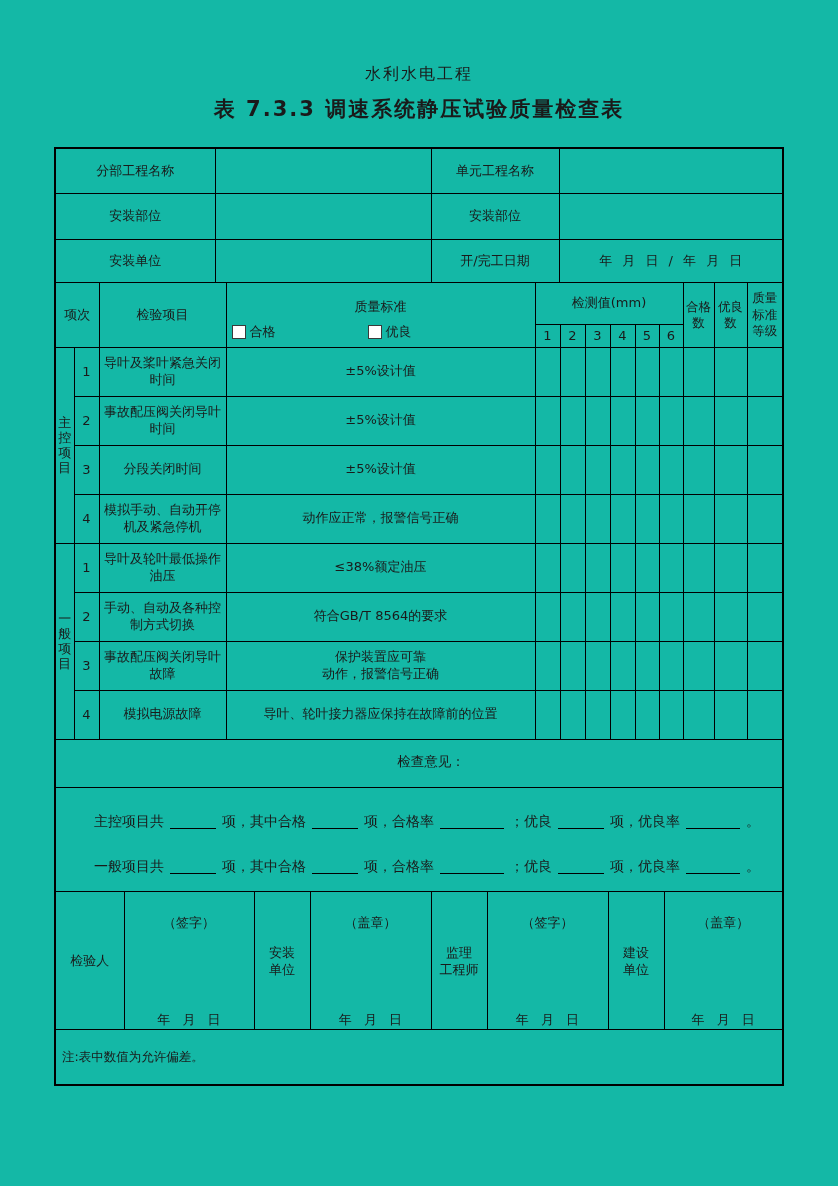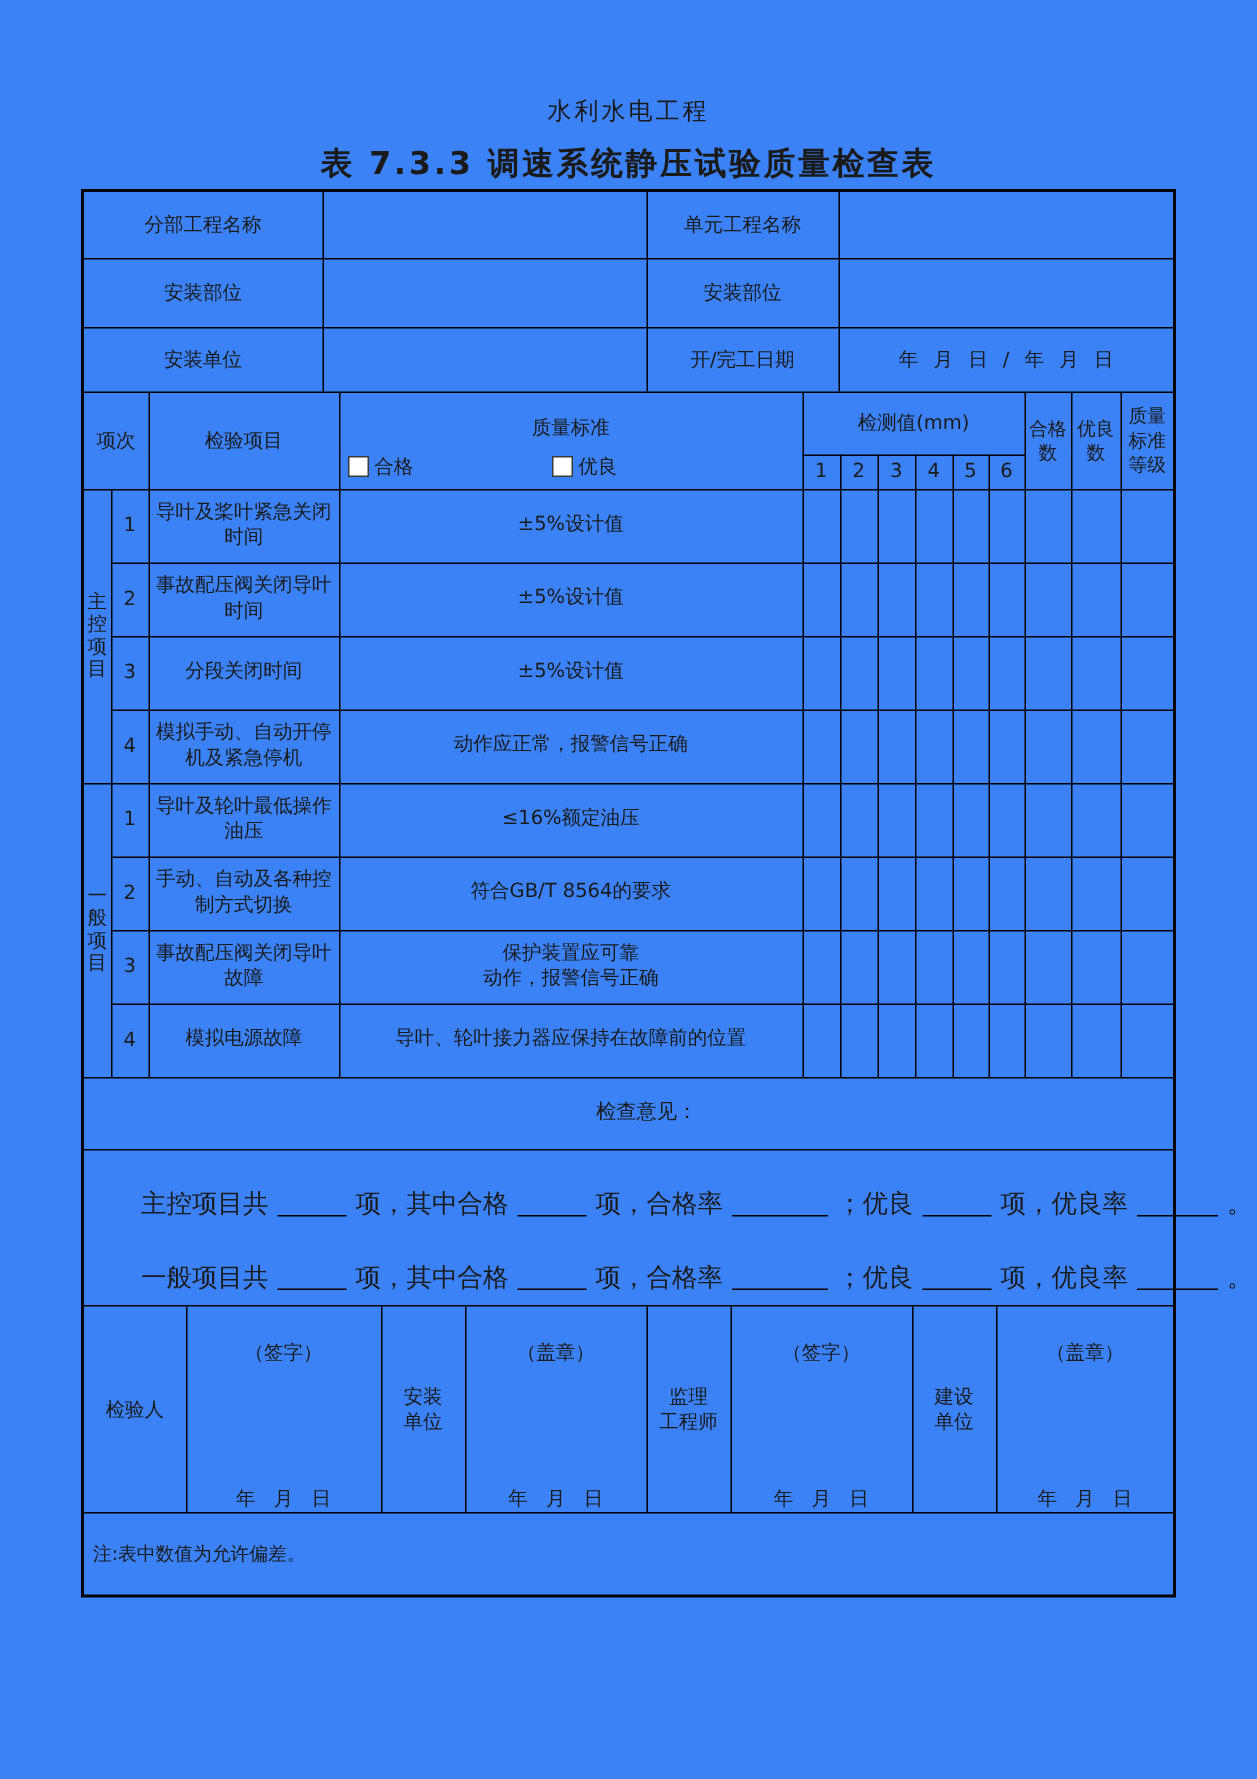--- a/index.html
+++ b/index.html
@@ -2,55 +2,55 @@
 <html><head>
 <meta charset="utf-8">
 <style>
   html,body{margin:0;padding:0;background:#ffffff;}
   body{
     width:838px;height:1186px;
     font-family:"DejaVu Sans",sans-serif;
     color:#1a1a1a;
     -webkit-font-smoothing:antialiased;
   }
-  .sheet{position:relative;width:838px;height:1186px;background:#3b82f6;overflow:hidden;}
+  .sheet{position:relative;width:838px;height:1186px;background:#14b8a6;overflow:hidden;}
 
   .subtitle{padding-top:62px;text-align:center;font-size:16px;line-height:24px;letter-spacing:2px;}
   .title{margin-top:8px;text-align:center;font-size:21px;font-weight:bold;line-height:30px;letter-spacing:2px;}
 
   .meta-row{
     width:726px;margin:20px auto 0;height:24px;
     display:flex;justify-content:space-between;align-items:flex-end;
     font-size:14px;box-sizing:border-box;padding-left:38px;
   }
   .blank{display:inline-block;border-bottom:1px solid #000;height:16px;vertical-align:-3px;}
   .no-blank{width:106px;margin-left:6px;}
   .date-blank{width:133px;margin-left:4px;text-align:left;box-sizing:border-box;padding-left:46px;word-spacing:9px;font-size:14px;height:20px;}
 
-  .form{width:726px;margin:2px auto 0;border:2px solid #000;}
+  .form{width:726px;margin:23px auto 0;border:2px solid #000;}
   table{border-collapse:collapse;border-style:hidden;table-layout:fixed;width:726px;}
   td{border:1px solid #000;text-align:center;vertical-align:middle;font-size:13px;padding:0;overflow:hidden;}
   .sect{border-top:1px solid #000;}
   .pre{white-space:pre-line;line-height:1.3;}
 
   
   .h-std{padding:0;}
   .std-top{margin-top:9px;line-height:18px;}
   .cb-row{display:flex;align-items:center;margin-top:7px;padding-left:5px;}
   .cb{width:12px;height:12px;border:1px solid #3a3a3a;display:inline-block;margin-right:4px;background:#fff;flex:0 0 auto;}
   .cb-item{display:flex;align-items:center;}
   .cb-item2{margin-left:92px;}
   .vlabel{white-space:pre-line;line-height:15px;font-size:13px;}
   .cnt-head{font-size:12.5px;}
   .grade-head{font-size:12.5px;}
   .item-cell{padding:0 2px;}
 
   
   .opinion{height:48px;font-size:13.5px;box-sizing:border-box;padding:13px 0 0 24px;text-align:center;}
-  .summary{height:104px;box-sizing:border-box;padding:24px 12px 0 38px;font-size:17px;text-align:left;}
+  .summary{height:104px;box-sizing:border-box;padding:24px 12px 0 38px;font-size:14px;text-align:left;}
   .sum-line{margin-bottom:26px;white-space:nowrap;}
   .sum-line .blank{margin:0 6px;}
   .b1{width:46px;}.b2{width:46px;}.b3{width:64px;}.b4{width:46px;}.b5{width:54px;}
 
   
   .sig-table td{font-size:13px;}
   .sig-pair{display:flex;flex-direction:column;justify-content:space-between;row-gap:27px;padding-top:22px;height:115px;box-sizing:content-box;}
   .sig-date{word-spacing:8px;}
   .unit-label{white-space:pre-line;line-height:17px;}
 
@@ -213,21 +213,21 @@
         </tr>
 
         <tr style="height:49px">
           <td rowspan="4" class="vlabel">一
 般
 项
 目</td>
           <td>1</td>
           <td class="pre item-cell">导叶及轮叶最低操作
 油压</td>
-          <td class="pre">≤16%额定油压</td>
+          <td class="pre">≤38%额定油压</td>
           <td></td>
               <td></td>
               <td></td>
               <td></td>
               <td></td>
               <td></td>
           <td></td>
               <td></td>
               <td></td>
         </tr>

